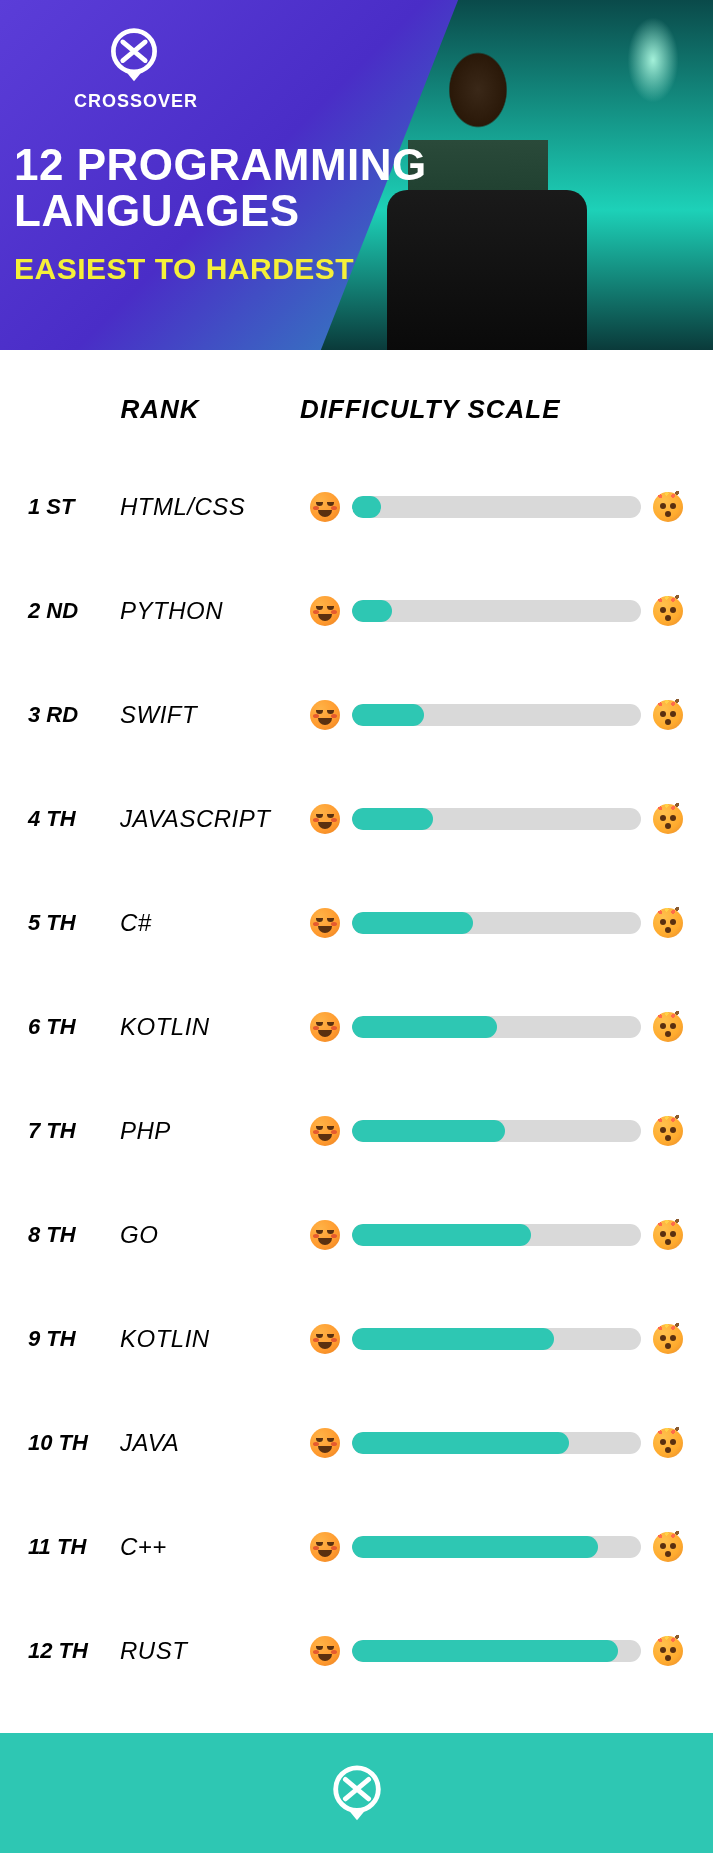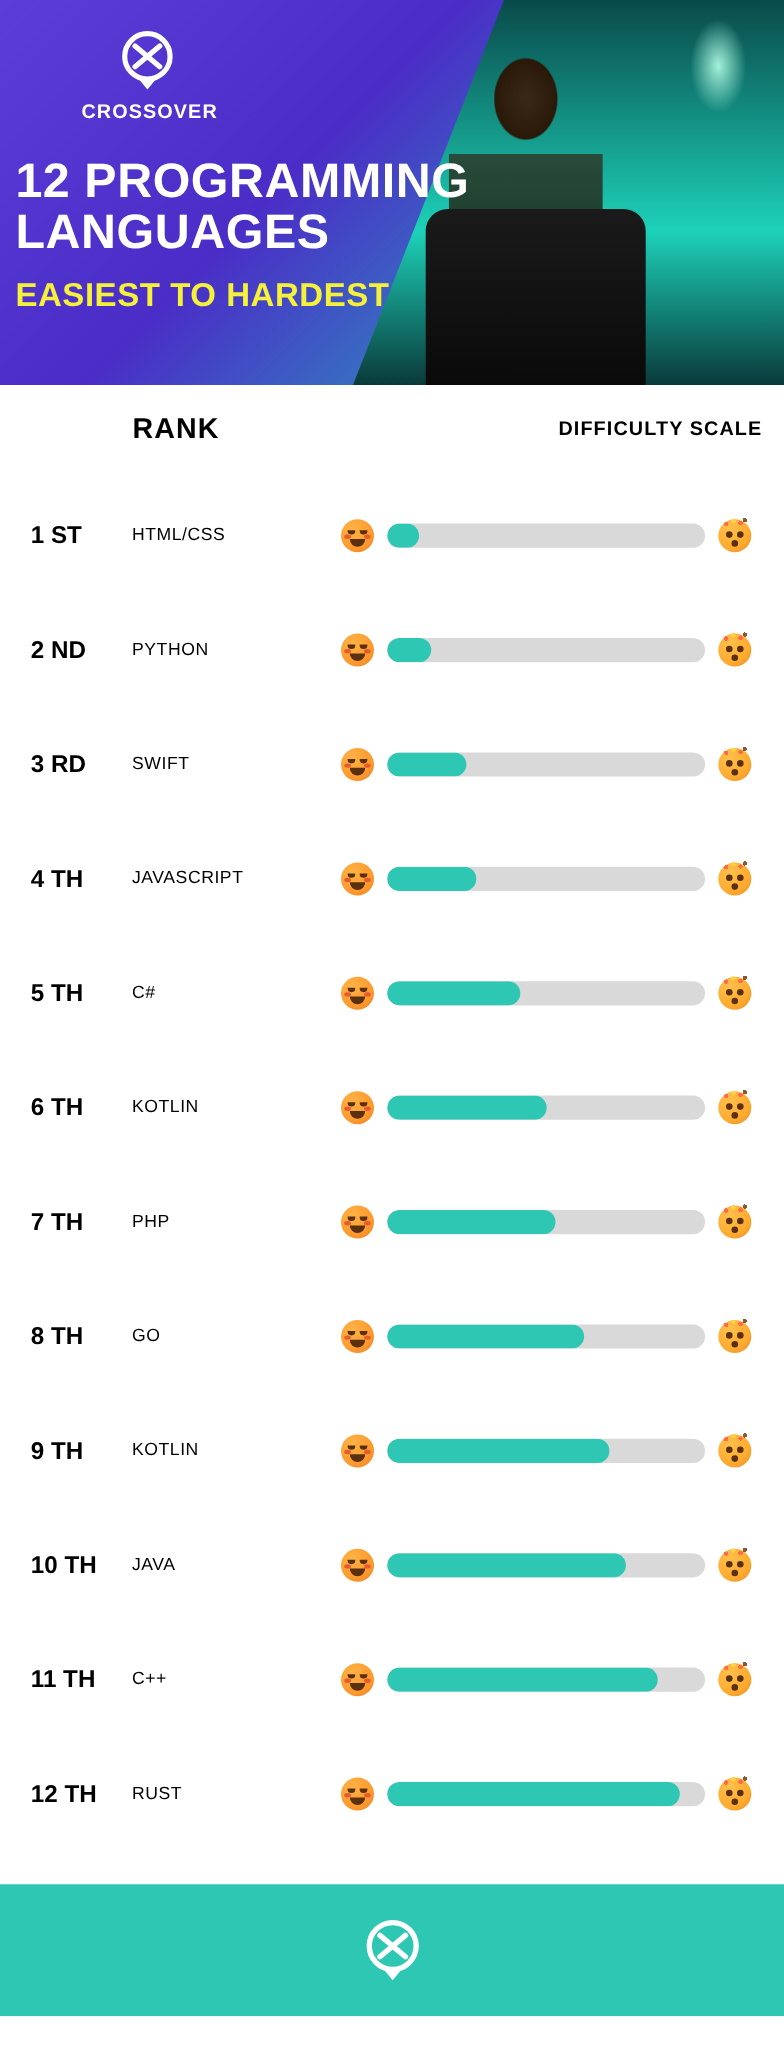--- a/index.html
+++ b/index.html
@@ -69,55 +69,56 @@
     display: inline-block;
     font-size: 30px;
     font-weight: 800;
     color: #f5f039;
     text-decoration-thickness: 3px;
     text-underline-offset: 6px;
     font-family: 'Arial Black', 'Arial', sans-serif;
     letter-spacing: 0.5px;
   }
   .table {
-    padding: 24px 20px 30px 20px;
+    padding: 44px 20px 30px 20px;
+    font-style: italic;
   }
   .thead {
     display: flex;
     align-items: center;
     margin-bottom: 30px;
   }
   .th-rank {
     width: 280px;
     text-align: center;
     font-size: 26px;
     font-weight: 800;
     letter-spacing: 1px;
   }
   .th-diff {
     flex: 1;
-    text-align: right;
-    font-size: 18px;
+    text-align: left;
+    font-size: 26px;
     font-weight: 800;
     letter-spacing: 1px;
   }
   .row {
     display: flex;
     align-items: center;
     height: 104px;
   }
   .rank {
     width: 100px;
     font-size: 22px;
     font-weight: 800;
     padding-left: 8px;
   }
   .lang {
     width: 190px;
-    font-size: 16px;
+    font-size: 24px;
     font-weight: 500;
     letter-spacing: 0.5px;
   }
   .scale {
     flex: 1;
     display: flex;
     align-items: center;
     gap: 12px;
     padding-right: 10px;
   }

